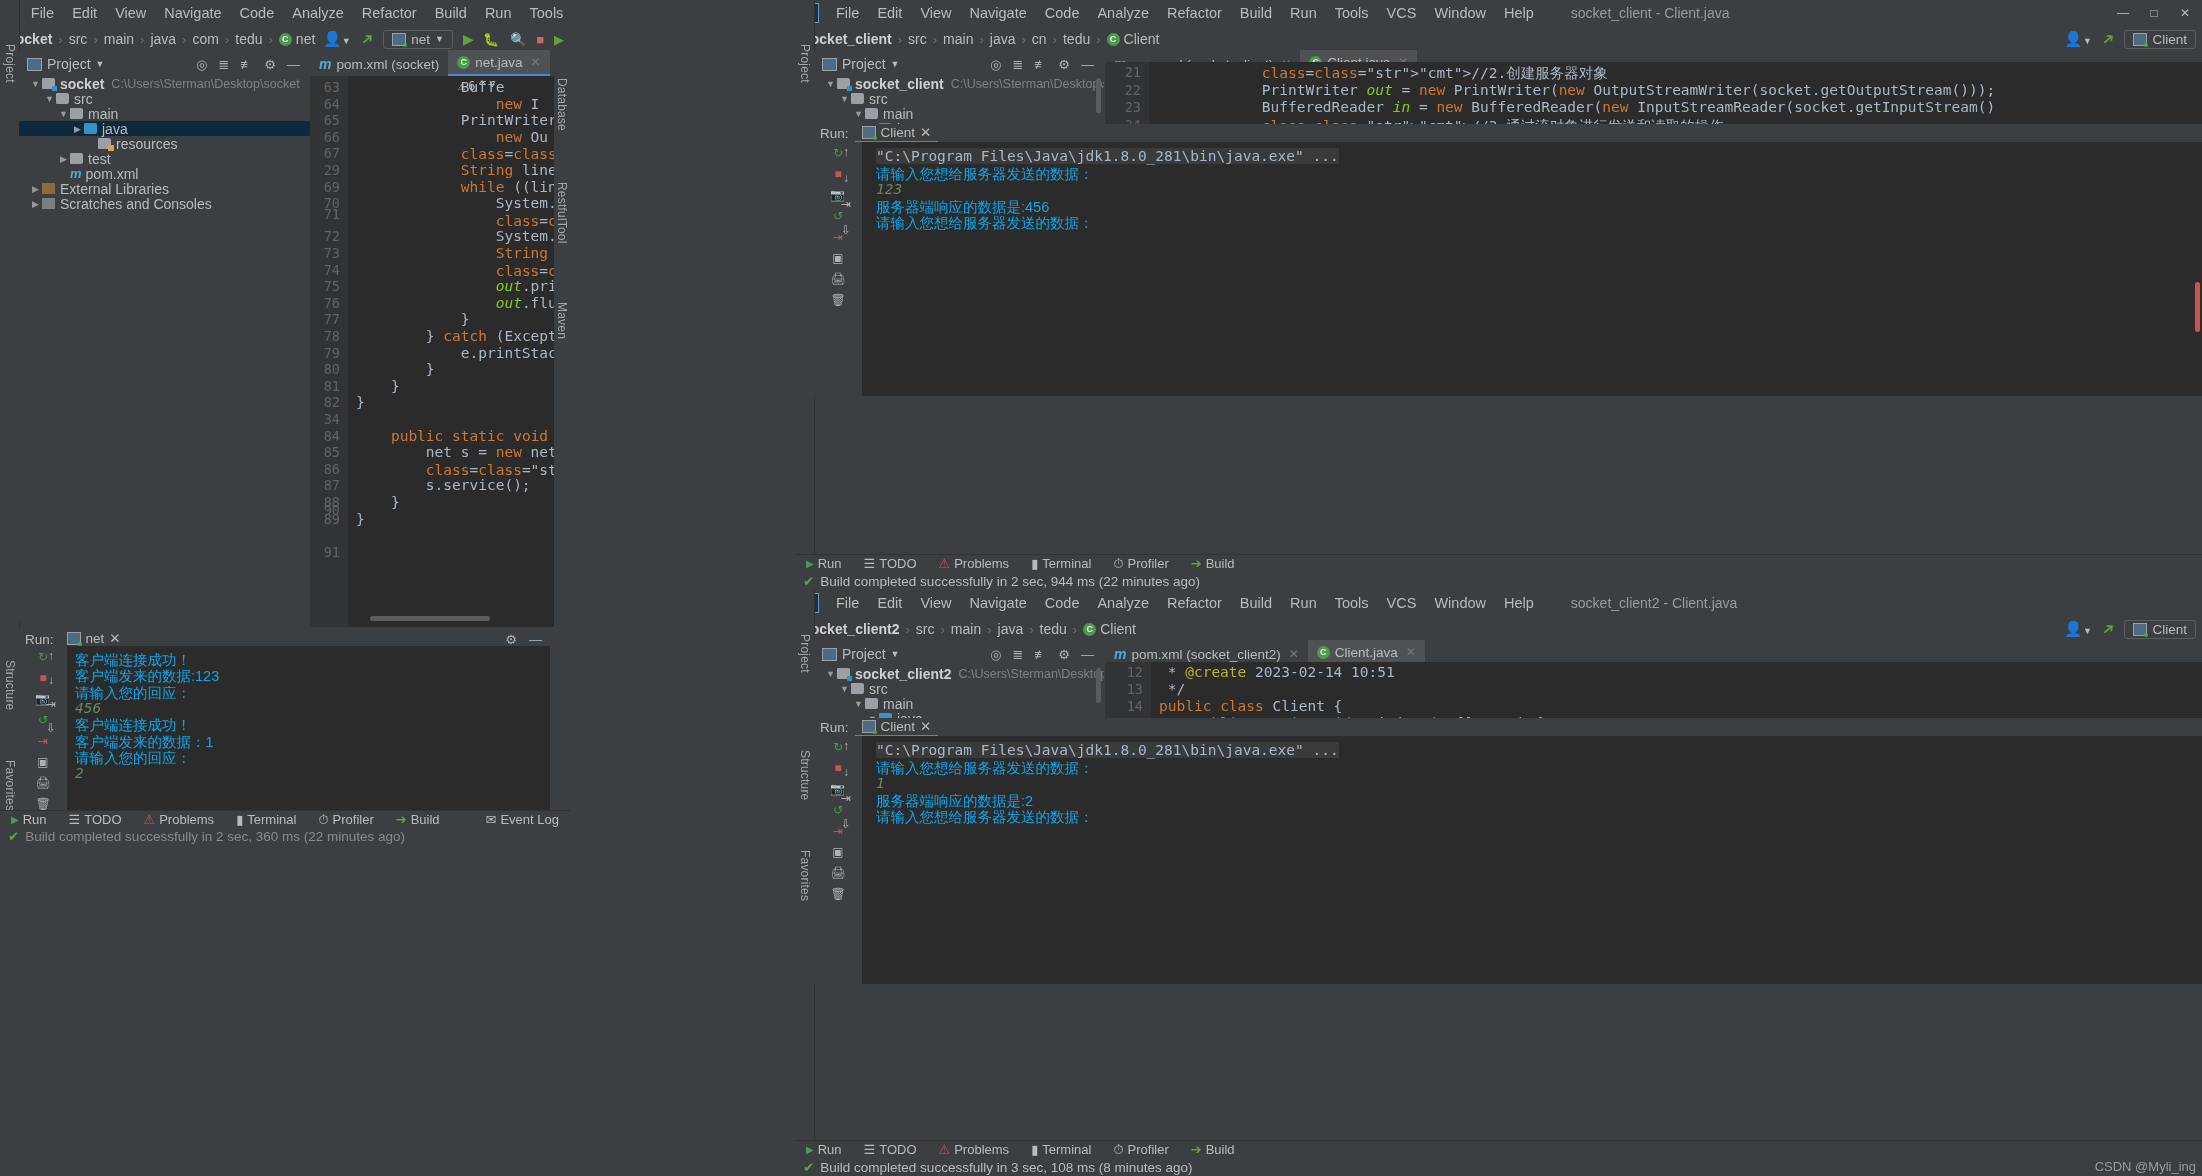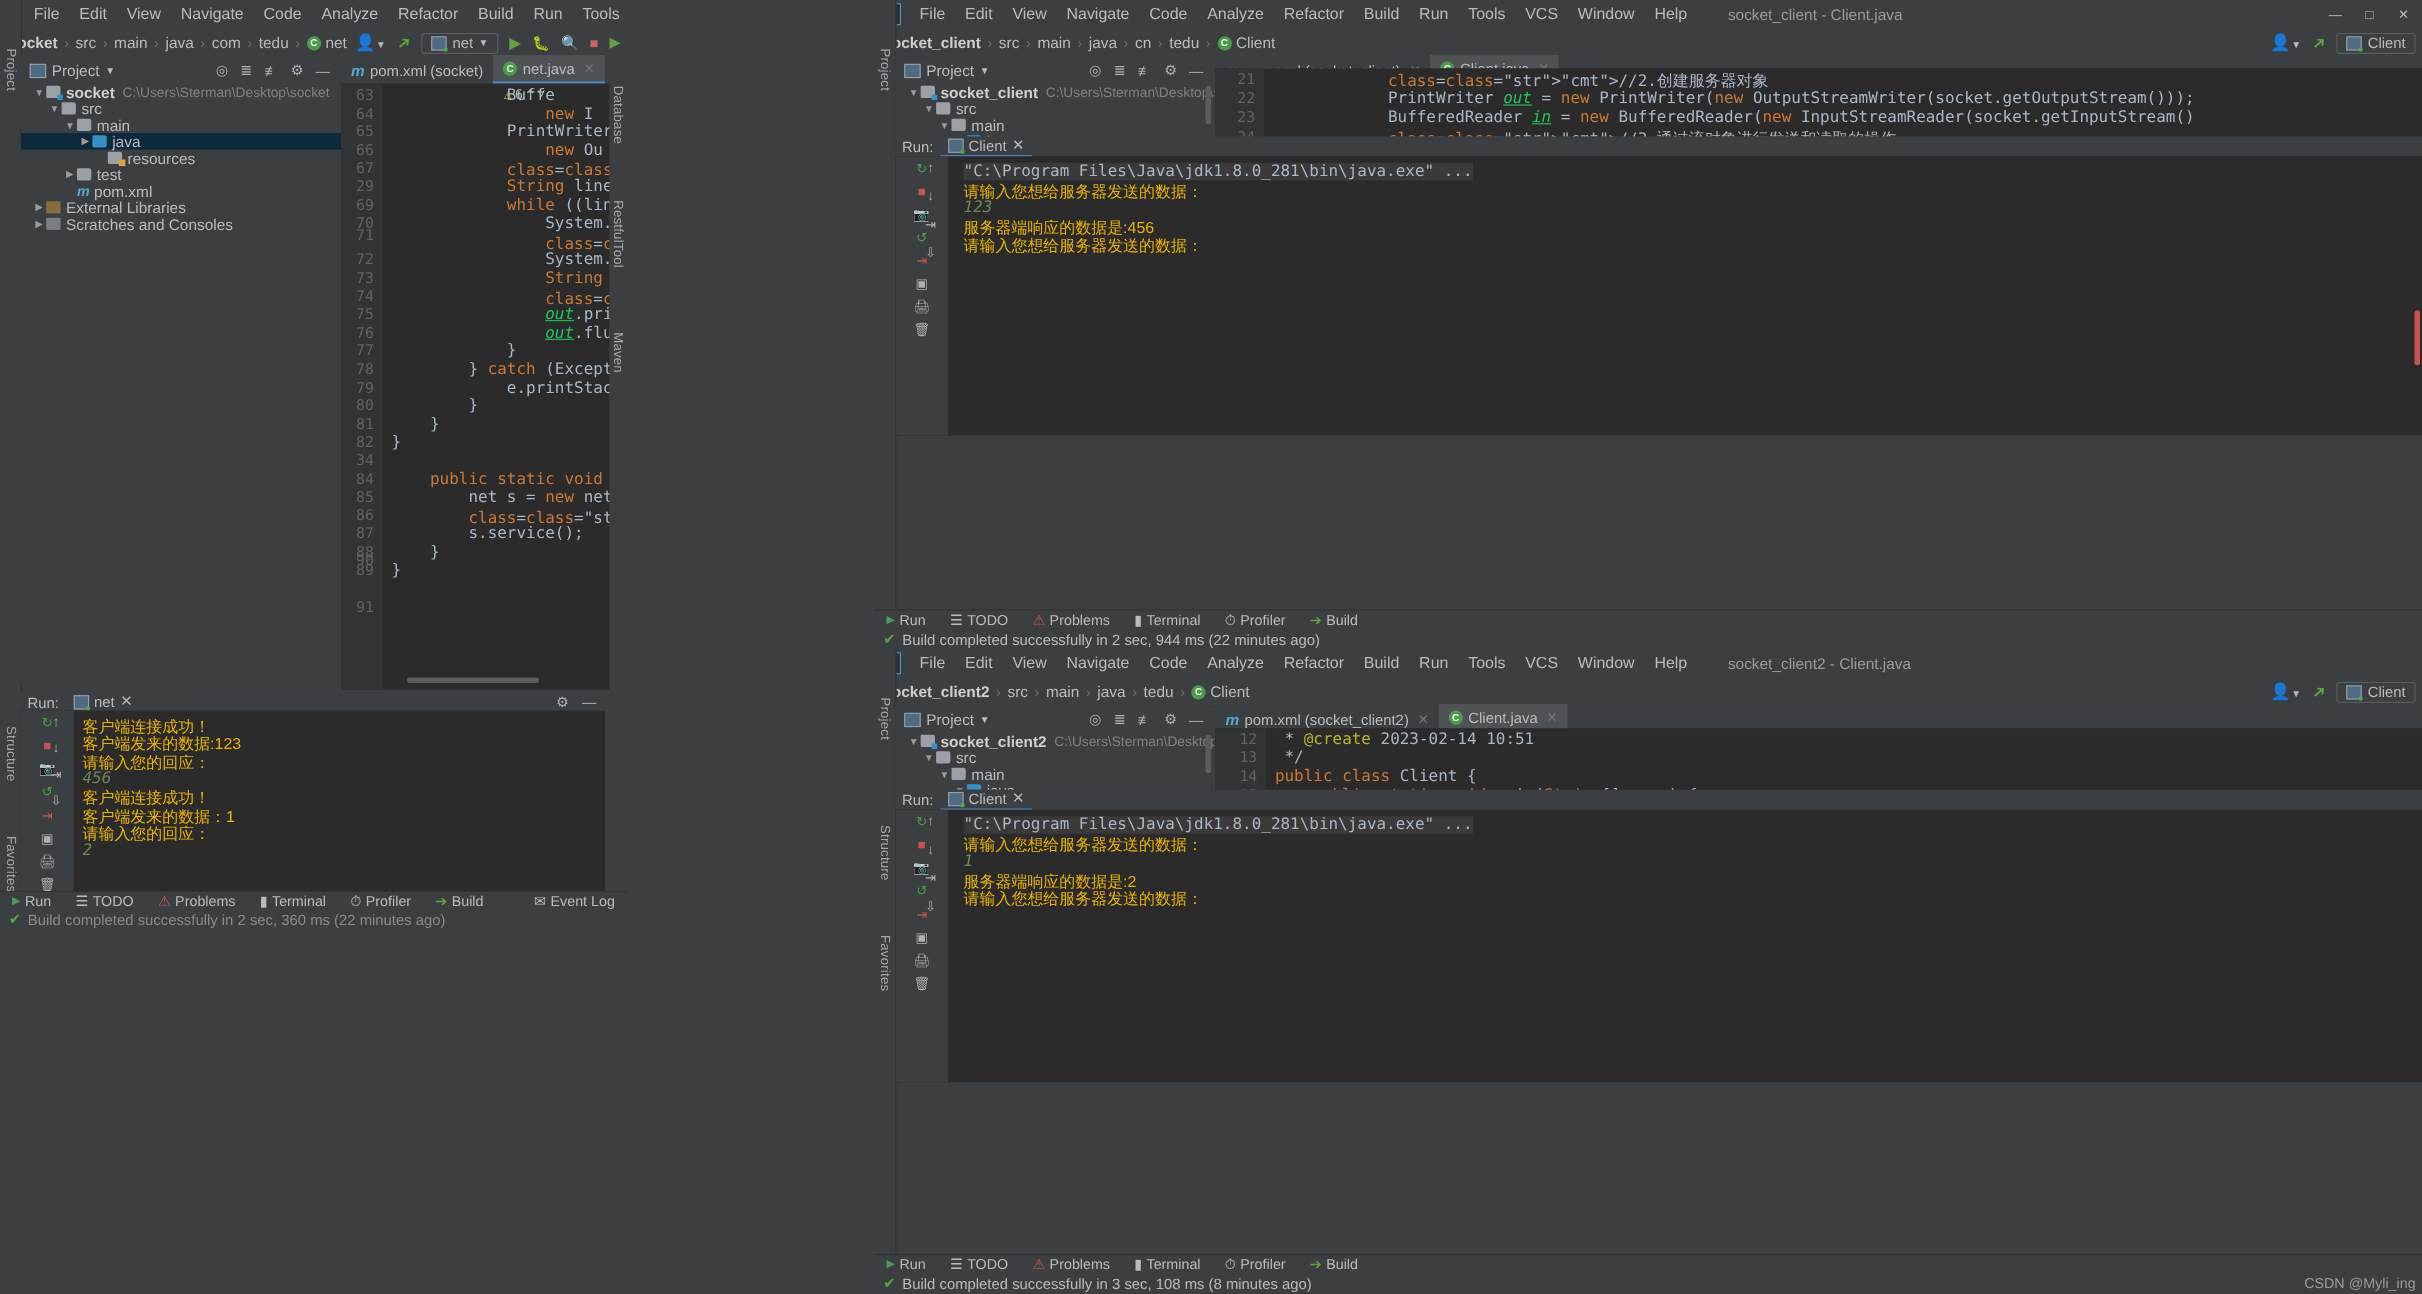--- a/index.html
+++ b/index.html
@@ -58,23 +58,23 @@
   .tlab.b{font-weight:bold;color:#cfcfcf;}
   .tpath{color:#808080;font-size:12.5px;margin-left:7px;}
   .lib{width:13px;height:11px;background:#8a6d3b;margin-right:5px;flex:none;}
   .editor{background:#2b2b2b;position:relative;overflow:hidden;
           font-family:"DejaVu Sans Mono","Liberation Mono",monospace;font-size:14px;}
   .gutter{position:absolute;left:0;top:0;bottom:0;background:#313335;}
   .lnum{position:absolute;color:#606366;font-size:13.5px;text-align:right;
         font-family:"DejaVu Sans Mono",monospace;}
   .cline{position:absolute;white-space:pre;font-family:"DejaVu Sans Mono","Liberation Mono",monospace;
          font-size:14.5px;color:#a9b7c6;}
-  .kw{color:#cc7832;}.fld2{color:#22c55e;font-style:italic;text-decoration:underline;}.an{color:#bbb529;}
+  .kw{color:#cc7832;}.fld2{color:#84cc16;font-style:italic;}.an{color:#bbb529;}
   .console{background:#2b2b2b;position:relative;overflow:hidden;}
-  .cmsg{position:absolute;white-space:nowrap;font-size:14.5px;color:#eab308;
+  .cmsg{position:absolute;white-space:nowrap;font-size:14.5px;color:#0ea5e9;
         font-family:"Liberation Sans","DejaVu Sans",sans-serif;}
   .cmsg.mono{font-family:"DejaVu Sans Mono","Liberation Mono",monospace;color:#a9b7c6;background:#3a3a3a;}
   .cmsg.inp{color:#6a8759;font-style:italic;font-family:"DejaVu Sans Mono",monospace;}
   .runhdr{height:18px;display:flex;align-items:center;gap:6px;background:#3c3f41;
           font-size:13.5px;padding-left:6px;}
   .runtab{display:flex;align-items:center;gap:5px;padding:1px 7px;border-bottom:2px solid #4a88c7;}
   .runtools{position:absolute;left:0;top:0;width:48px;bottom:0;background:#3c3f41;
             display:flex;flex-direction:column;align-items:center;padding-top:4px;gap:7px;}
   .rt{width:14px;height:14px;display:flex;align-items:center;justify-content:center;font-size:12px;}
   .statusbar{height:17px;display:flex;align-items:center;background:#3c3f41;

